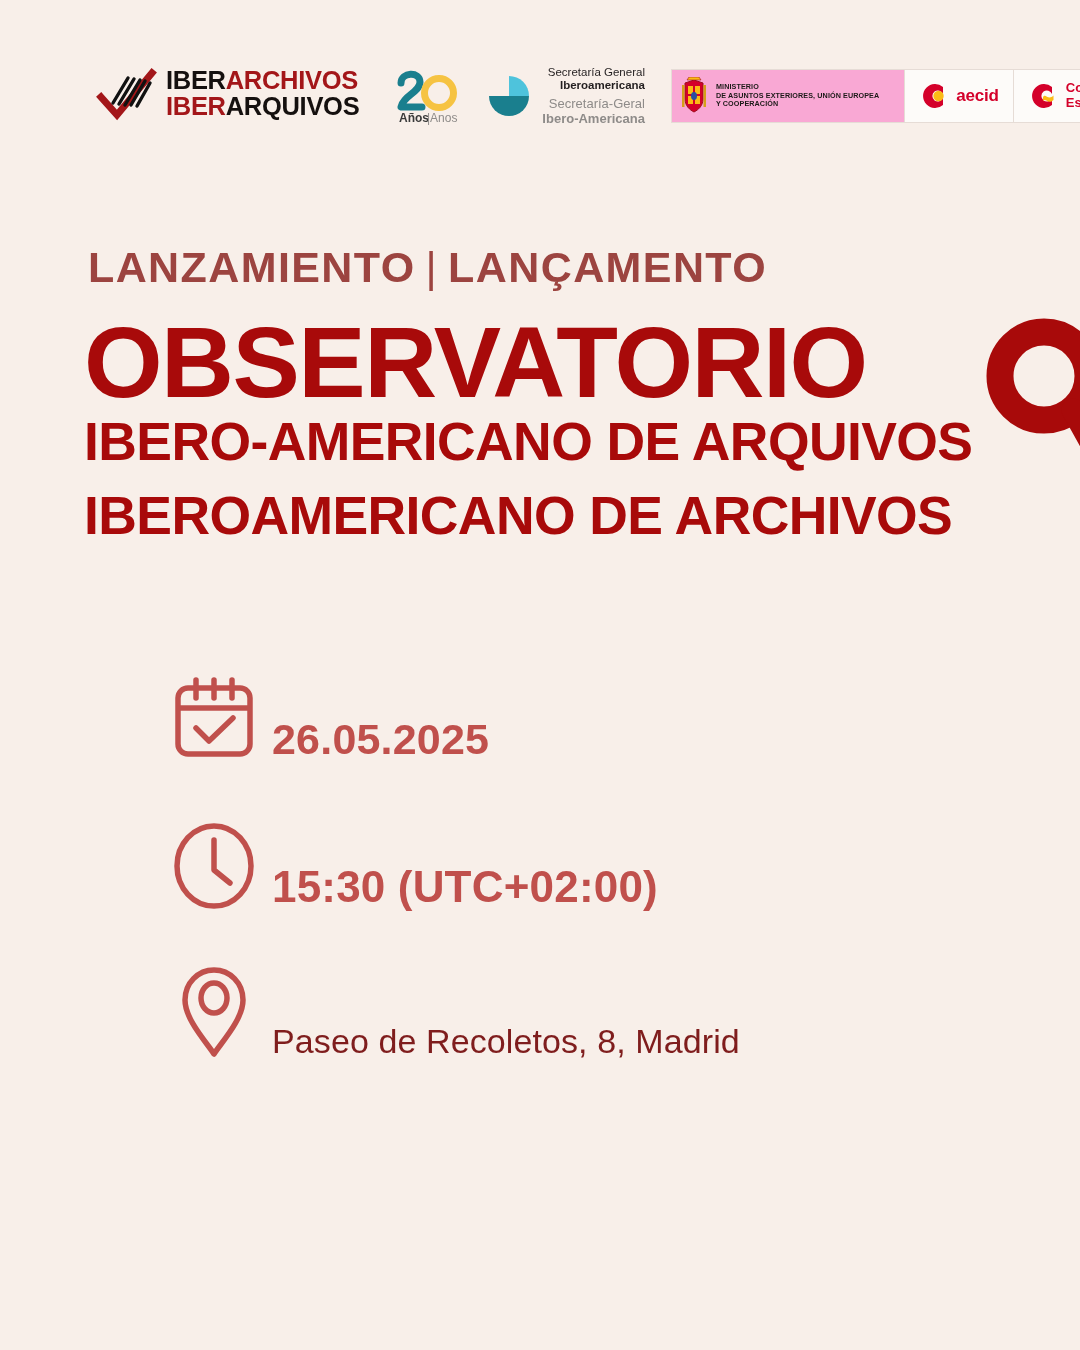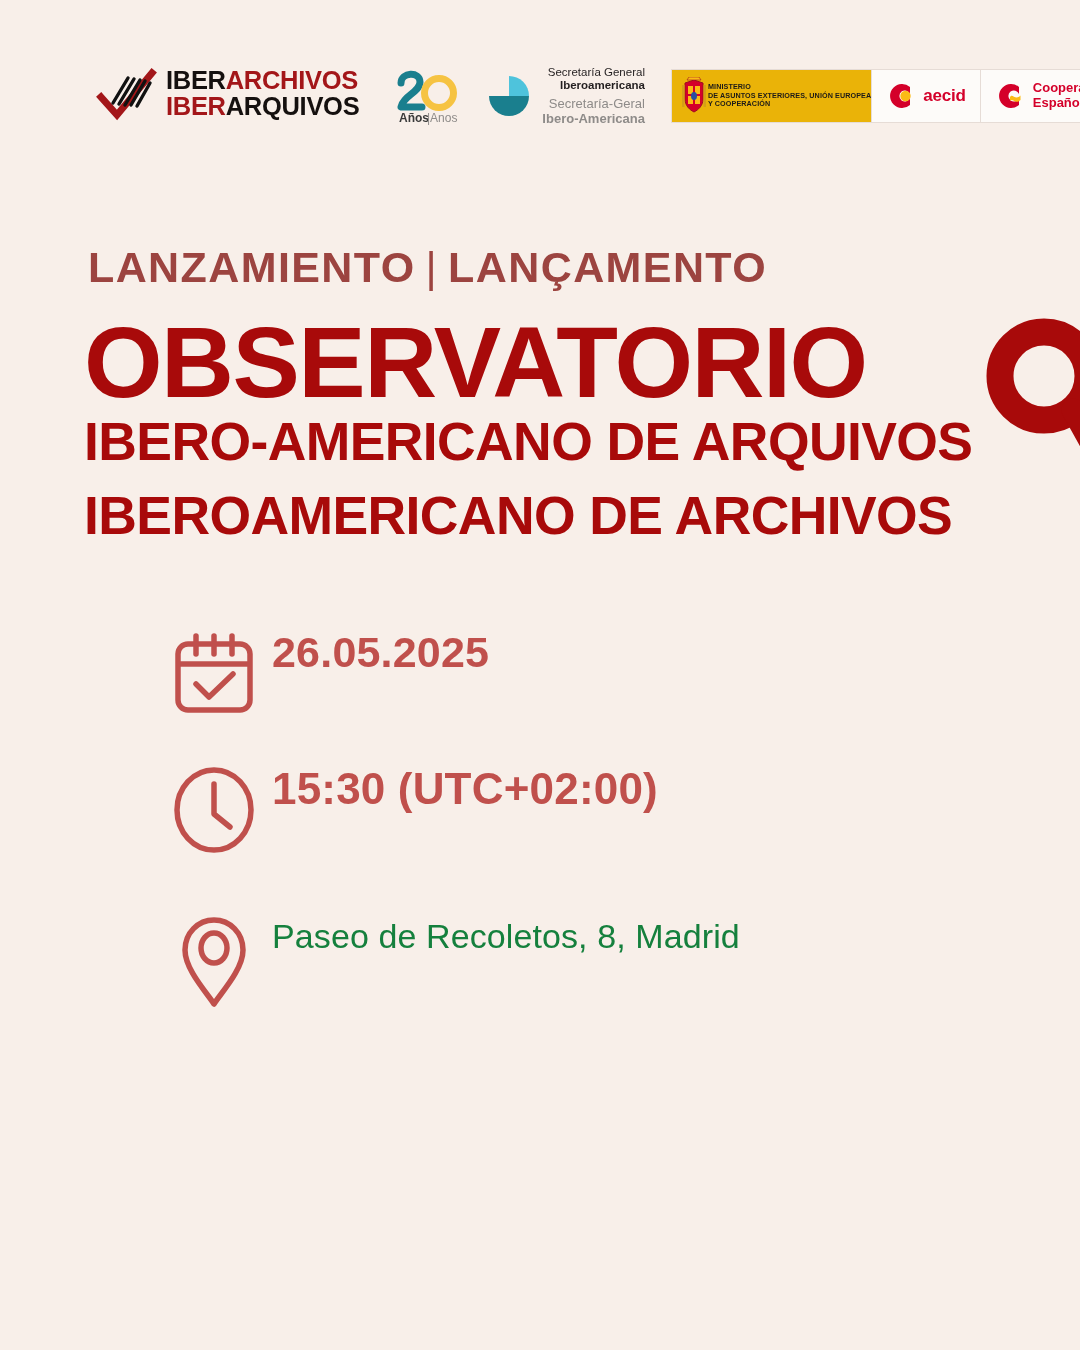--- a/index.html
+++ b/index.html
@@ -83,22 +83,23 @@
     flex: 0 0 auto;
   }
   .gov-cell {
     display: flex;
     align-items: center;
     border-right: 1px solid #e6dcd6;
     padding: 0 10px;
   }
   .gov-cell:last-child { border-right: none; }
   .gov-ministerio {
-    background: #eab308;
-    padding: 0 0 0 8px;
+    background: #f9a8d4;
+    padding: 0 25px 0 8px;
+    gap: 8px;
   }
   .escudo { width: 28px; height: 38px; display:block; }
   .min-text {
     display: flex; flex-direction: column;
     line-height: 1.18;
     font-size: 7.2px;
     font-weight: 700;
     color: #1c1a18;
     letter-spacing: 0.1px;
     white-space: nowrap;
@@ -162,21 +163,21 @@
 
   
   .details {
     position: absolute;
     left: 168px;
     top: 628px;
     width: 860px;
   }
   .row {
     display: flex;
-    align-items: flex-start;
+    align-items: flex-end;
     gap: 0;
     margin-bottom: 0;
   }
   .row-icon {
     width: 104px;
     flex: 0 0 104px;
     display: flex;
     align-items: center;
     justify-content: flex-start;
   }
@@ -198,21 +199,21 @@
   .r-head {
     font-size: 40px;
     font-weight: 800;
     color: #c0504c;
     letter-spacing: -0.2px;
     line-height: 1.12;
   }
   .r-sub {
     font-size: 34px;
     font-weight: 400;
-    color: #15803d;
+    color: #7f1d1d;
     letter-spacing: 0.1px;
     line-height: 1.2;
     margin-top: 4px;
   }
 
   .row-date { height: 136px; }
   .row-time { height: 148px; }
   .row-place { height: 150px; }
   .row-video { height: 140px; }
 </style>

